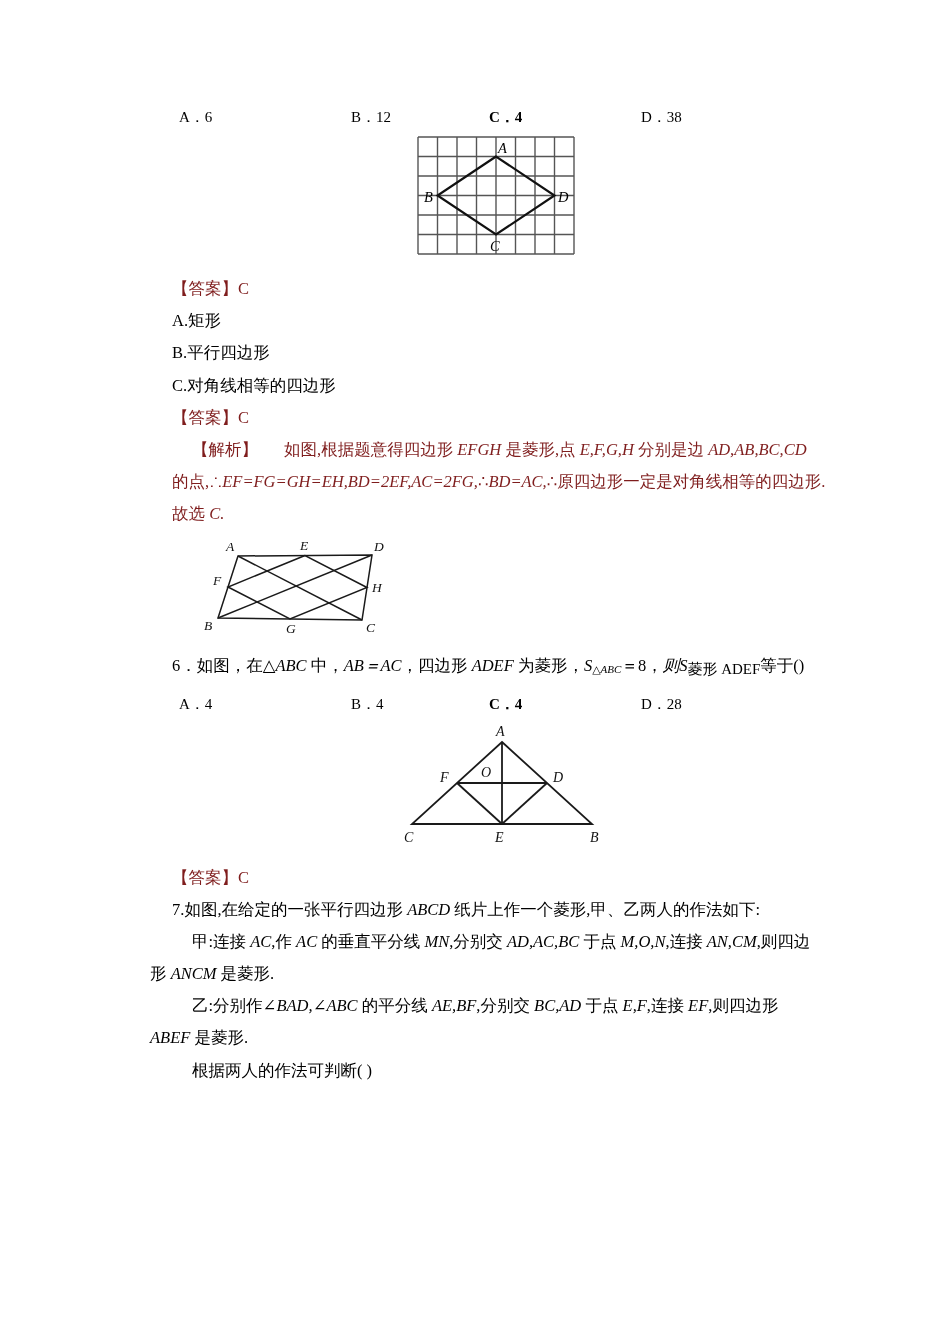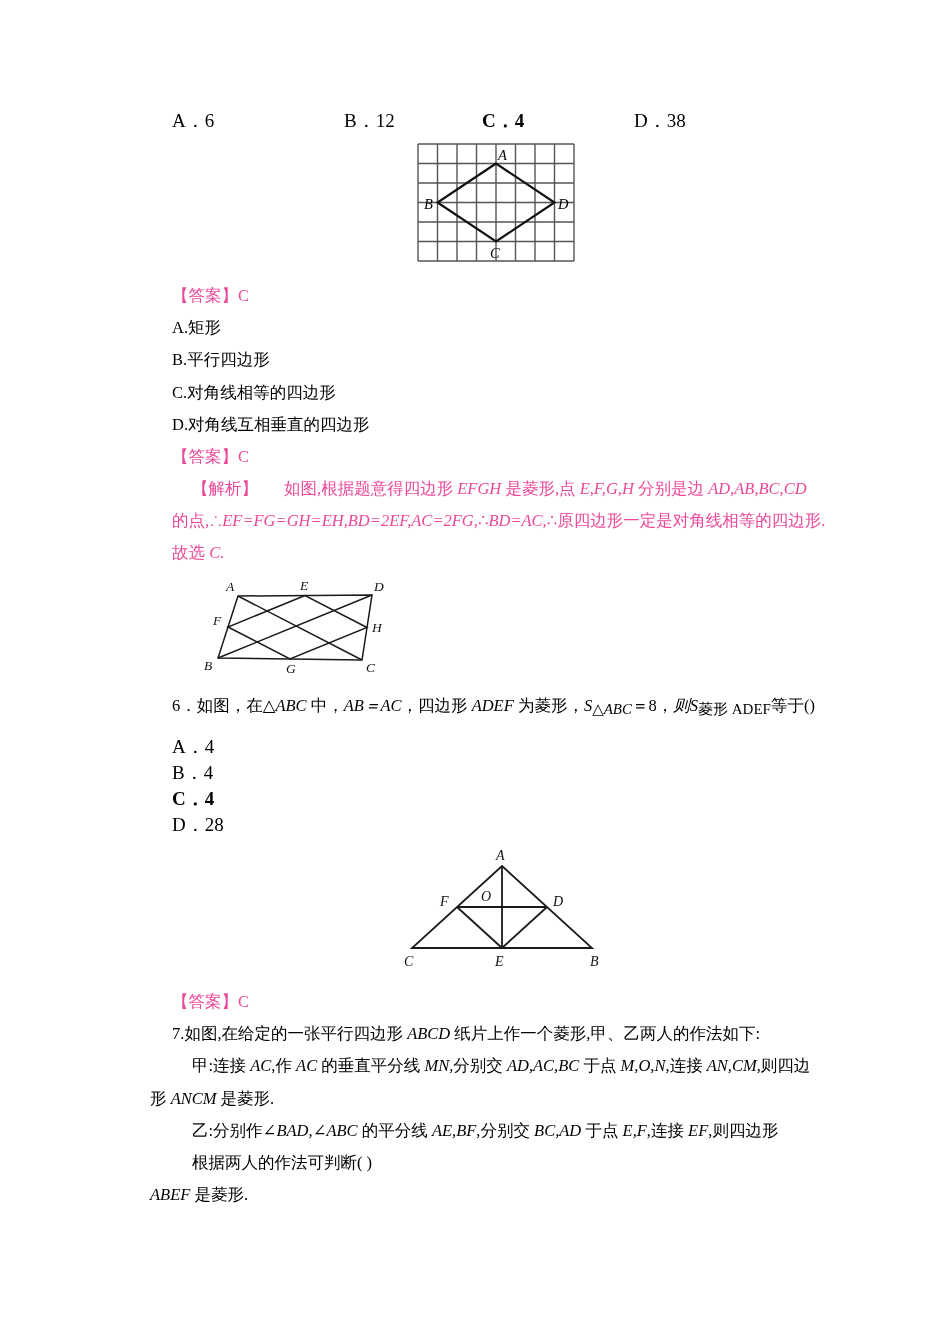--- a/index.html
+++ b/index.html
@@ -29,41 +29,42 @@
 
   
   .line {
     font-size: 16.5px;
     line-height: 1.95;
     color: #000;
     white-space: nowrap;
   }
   .line.wrap { white-space: normal; }
   .red {
-    color: #ec4899;
+    color: #7f1d1d;
   }
   .it {
     font-style: italic;
   }
   .opts {
     display: flex;
-    font-size: 19px;
+    font-size: 15px;
+    margin-left: 7px;
   }
   .opts .o {
     display: inline-block;
   }
 
   
   .o1 { width: 172px; }
   .o2 { width: 138px; }
   .o3 { width: 152px; font-weight: bold; }
   .o4 { width: auto; }
 
   .sub {
-    font-size: 15px;
+    font-size: 11px;
     vertical-align: -0.22em;
   }
   .subcjk {
     font-size: 15px;
     vertical-align: -0.20em;
     font-style: normal;
   }
 
   .fig {
     position: relative;
@@ -123,21 +124,20 @@
       </svg>
     </div>
 
     <div class="line" style="margin-top:18px;">
       <span class="red">【答案】</span><span class="red">C</span>
     </div>
 
     <div class="line"><span>A.矩形</span></div>
     <div class="line"><span>B.平行四边形</span></div>
     <div class="line"><span>C.对角线相等的四边形</span></div>
-    <div class="line"><span>D.对角线互相垂直的四边形</span></div>
 
     <div class="line">
       <span class="red">【答案】</span><span class="red">C</span>
     </div>
 
     <div class="line red" style="text-indent:20px;">
       <span>【解析】</span><span style="display:inline-block;width:26px"></span><span>如图,根据题意得四边形 </span><span class="it">EFGH</span><span> 是菱形,点 </span><span class="it">E,F,G,H</span><span> 分别是边 </span><span class="it">AD,AB,BC,CD</span>
     </div>
     <div class="line red">
       <span>的点,∴</span><span class="it">EF=FG=GH=EH,BD=2EF,AC=2FG,</span><span>∴</span><span class="it">BD=AC,</span><span>∴原四边形一定是对角线相等的四边形.</span>
@@ -168,21 +168,21 @@
           <text x="96" y="95">G</text>
           <text x="176" y="94">C</text>
         </g>
       </svg>
     </div>
 
     <div class="line wrap" style="margin-top:14px; width:660px;">
       <span>6．</span><span>如图，在△</span><span class="it">ABC</span><span> 中，</span><span class="it">AB＝AC</span><span>，四边形 </span><span class="it">ADEF</span><span> 为菱形，</span><span class="it">S</span><span class="it sub">△ABC</span><span>＝8，</span><span class="it">则S</span><span class="subcjk">菱形 ADEF</span><span>等于(</span><span>)</span>
     </div>
 
-    <div class="opts" style="margin-top:10px;flex-direction:column;">
+    <div class="opts" style="margin-top:10px;">
       <span class="o o1">
         <span>A．</span><span>4</span>
       </span>
       <span class="o o2">
         <span>B．</span><span>4</span>
       </span>
       <span class="o o3">
         <span>C．</span><span>4</span>
       </span>
       <span class="o o4">
@@ -221,21 +221,21 @@
     </div>
     <div class="line" style="text-indent:20px;">
       <span>甲:连接 </span><span class="it">AC</span><span>,作 </span><span class="it">AC</span><span> 的垂直平分线 </span><span class="it">MN</span><span>,分别交 </span><span class="it">AD,AC,BC</span><span> 于点 </span><span class="it">M,O,N</span><span>,连接 </span><span class="it">AN,CM</span><span>,则四边</span>
     </div>
     <div class="line" style="margin-left:-22px;">
       <span>形 </span><span class="it">ANCM</span><span> 是菱形.</span>
     </div>
     <div class="line" style="text-indent:20px;">
       <span>乙:分别作∠</span><span class="it">BAD,</span><span>∠</span><span class="it">ABC</span><span> 的平分线 </span><span class="it">AE,BF</span><span>,分别交 </span><span class="it">BC,AD</span><span> 于点 </span><span class="it">E,F</span><span>,连接 </span><span class="it">EF</span><span>,则四边形</span>
     </div>
+    <div class="line" style="margin-left:-22px;">
+      <span class="it">ABEF</span><span> 是菱形.</span>
+    </div>
     <div class="line" style="text-indent:20px;">
       <span>根据两人的作法可判断(      )</span>
     </div>
-    <div class="line" style="margin-left:-22px;">
-      <span class="it">ABEF</span><span> 是菱形.</span>
-    </div>
 
   </div>
 </div>
 
 </body></html>

